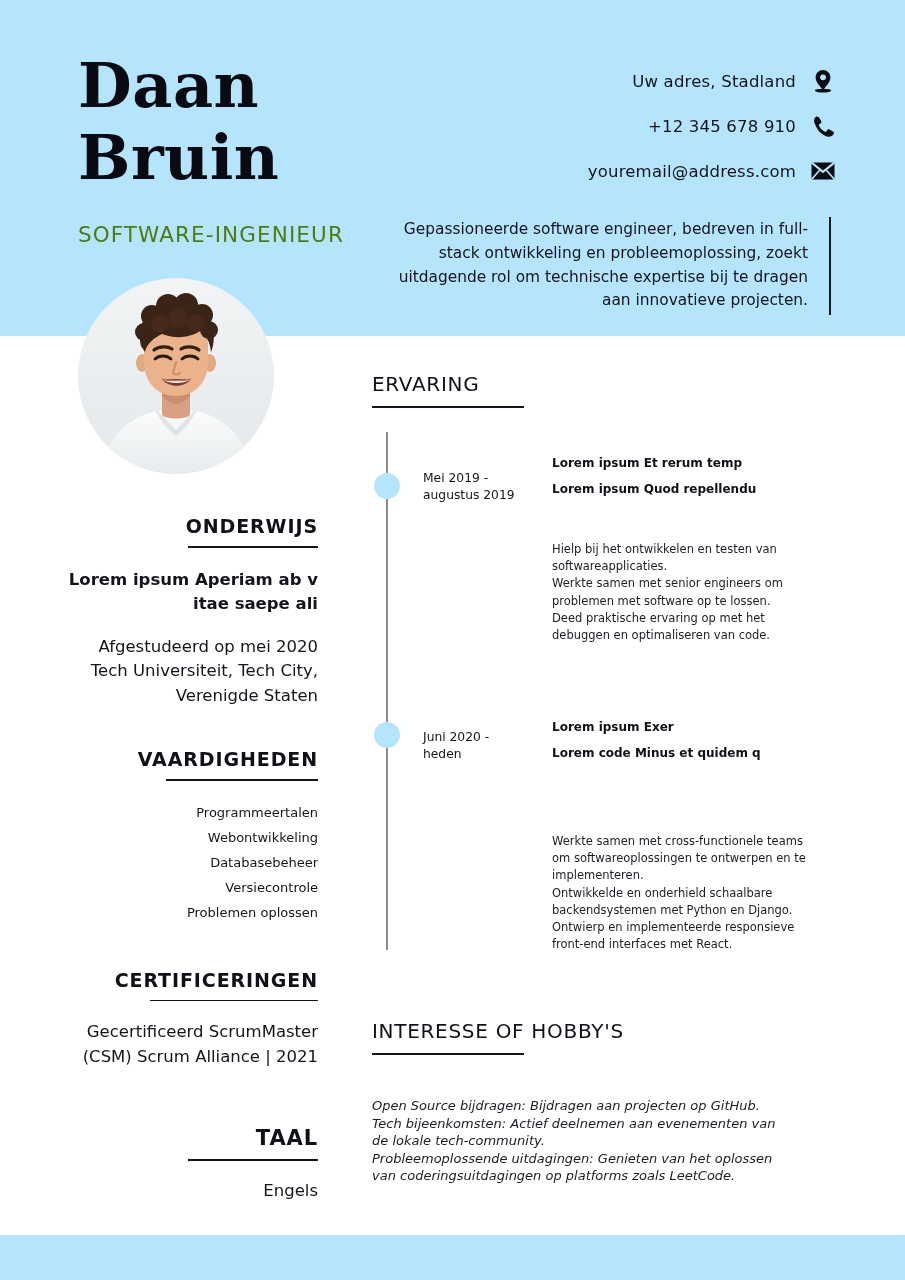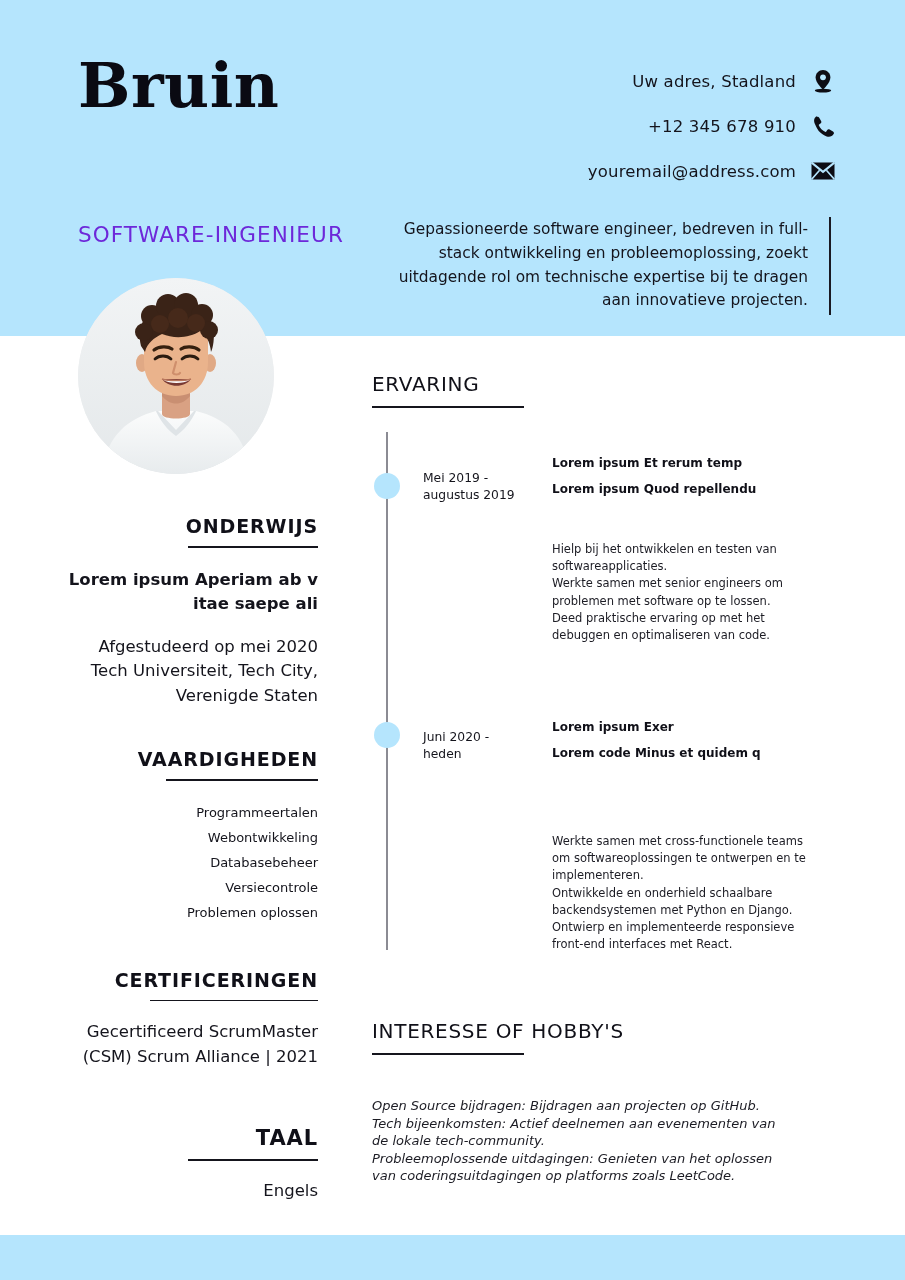--- a/index.html
+++ b/index.html
@@ -49,21 +49,21 @@
     font-size: 62px;
     line-height: 72px;
     color: #0a0a12;
     letter-spacing: 0.5px;
   }
   .job-title {
     position: absolute;
     left: 78px; top: 222px;
     font-size: 21.5px;
     letter-spacing: 1.1px;
-    color: #6d28d9;
+    color: #4d7c0f;
     font-weight: 400;
   }
 
   
   .contact-list {
     position: absolute;
     right: 70px; top: 68px;
     width: 320px;
     text-align: right;
   }
@@ -233,20 +233,21 @@
 </style>
 </head>
 <body>
 
 <div id="page">
 
   <div class="header-band"></div>
   <div class="footer-band"></div>
 
   <div class="name-block">
+    <div class="name-line">Daan</div>
     <div class="name-line">Bruin</div>
   </div>
   <div class="job-title">SOFTWARE-INGENIEUR</div>
 
   <div class="contact-list">
     <div class="contact-row">
       <span class="contact-text">Uw adres, Stadland</span>
       <span class="contact-icon">
         <svg width="22" height="24" viewBox="0 0 22 24">
           <path d="M11 1C6.9 1 3.6 4.3 3.6 8.4c0 5.5 7.4 12.1 7.4 12.1s7.4-6.6 7.4-12.1C18.4 4.3 15.1 1 11 1z" fill="#0d0d14"></path>

